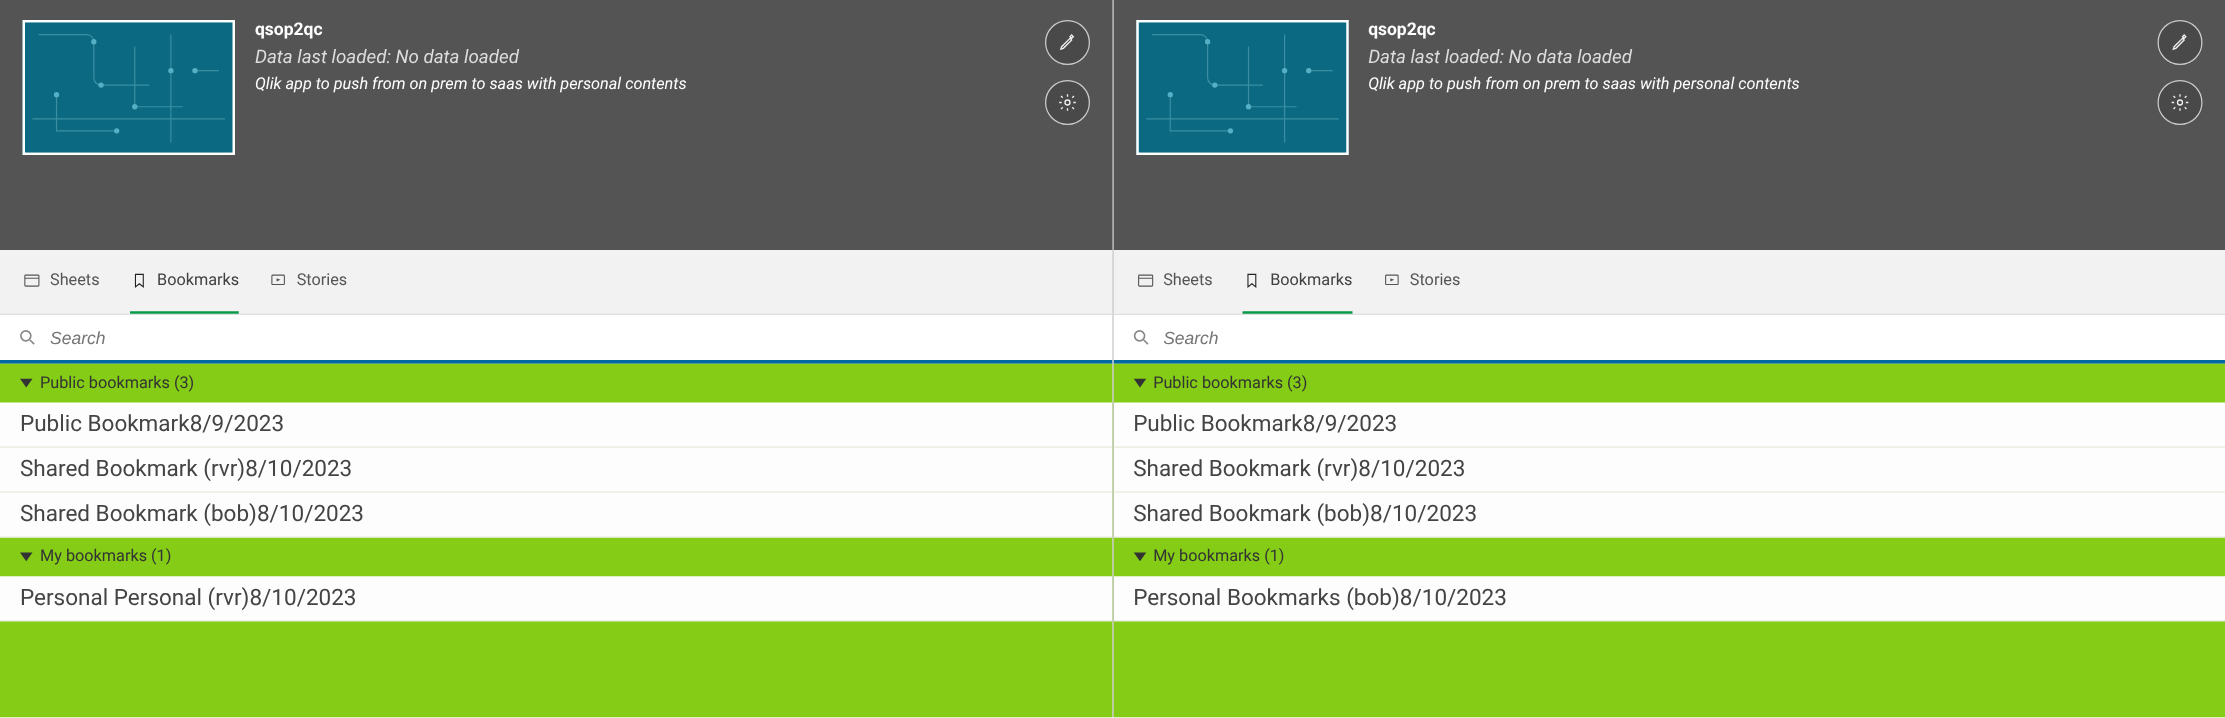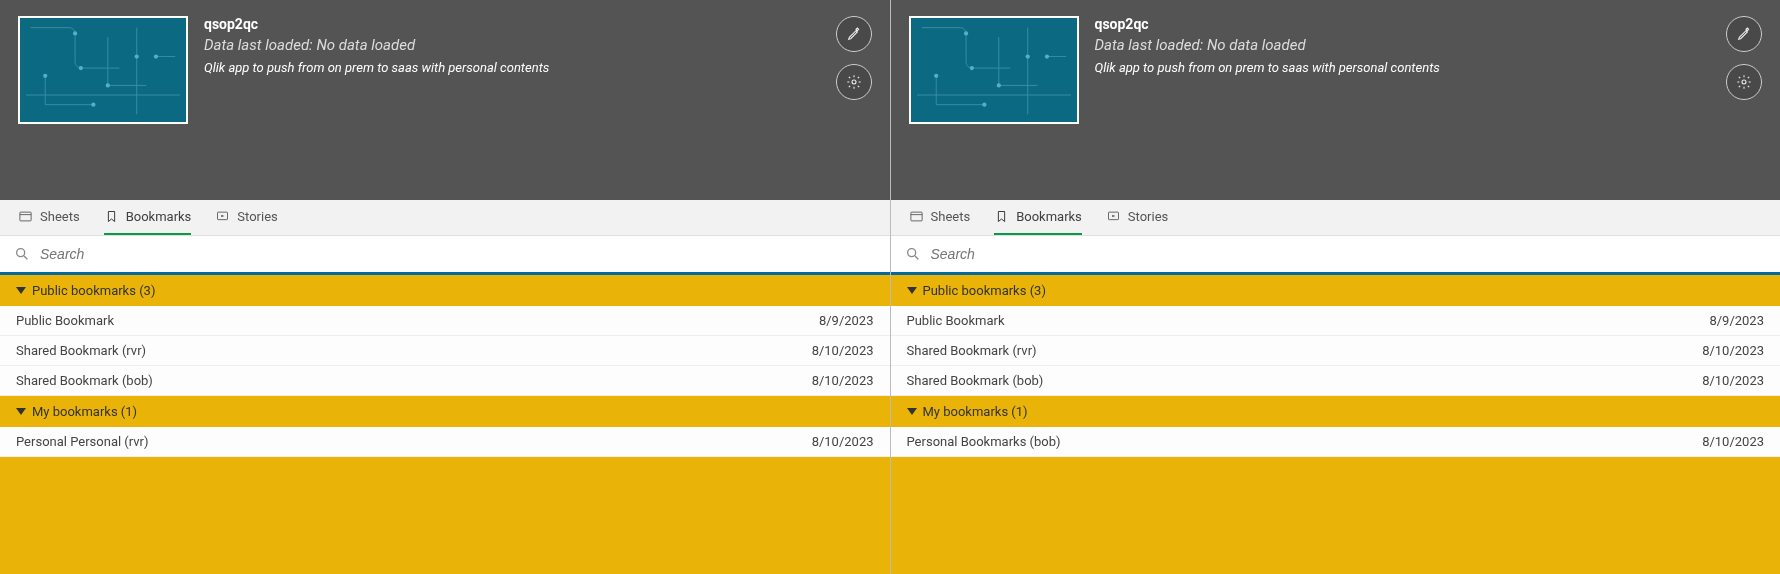--- a/index.html
+++ b/index.html
@@ -59,21 +59,21 @@
     display: flex; align-items: center; justify-content: center;
     cursor: pointer;
   }
   .icon-btn svg { width: 16px; height: 16px; fill: none; stroke: #eee; stroke-width: 1.6; }
 
   
   .tabs {
     display: flex;
     gap: 24px;
     padding: 0 18px;
-    height: 36px;
+    height: 52px;
     align-items: center;
     background: #f2f2f2;
     border-bottom: 1px solid #e0e0e0;
   }
   .tab { display: flex; align-items: center; gap: 7px; height: 100%; font-size: 13px; color: #555; cursor: pointer; border-bottom: 2px solid transparent; }
   .tab.active { color: #404040; border-bottom-color: #0a9b4a; }
   .tab svg { width: 15px; height: 15px; stroke: #555; fill:none; stroke-width:1.4; }
   .tab.active svg { stroke: #222; }
 
   
@@ -82,34 +82,34 @@
     padding: 10px 14px;
     display: flex; gap: 10px;
     border-bottom: 3px solid #0369a1;
   }
   .search-row svg { width: 16px; height: 16px; stroke:#888; fill:none; stroke-width:2; }
   .search-input {
     border: none; outline: none; flex: 1; font-size: 14px; font-style: italic; color:#888; background: transparent;
   }
 
   
-  .list { background: #eab308; flex:1; overflow: auto; }
+  .list { background: #84cc16; flex:1; overflow: auto; }
   .section-header {
     display: flex; align-items: center; gap: 6px;
     padding: 8px 16px;
     font-size: 13px; color:#333;
     cursor: pointer;
   }
   .tri { width: 0; height: 0; border-left: 5px solid transparent; border-right: 5px solid transparent; border-top: 7px solid #333; }
   .row {
-    display: flex; justify-content: space-between; align-items: center;
+    display: flex; align-items: center;
     padding: 7px 16px;
     background: #fdfdfd;
     border-bottom: 1px solid #eee;
-    font-size: 13px; color:#444;
+    font-size: 18px; color:#444;
     cursor: pointer;
   }
   .row:nth-child(odd){}
   .row .date { color:#444; }
 </style>
 </head>
 <body>
 
 <div class="panel">
   <div class="header">

